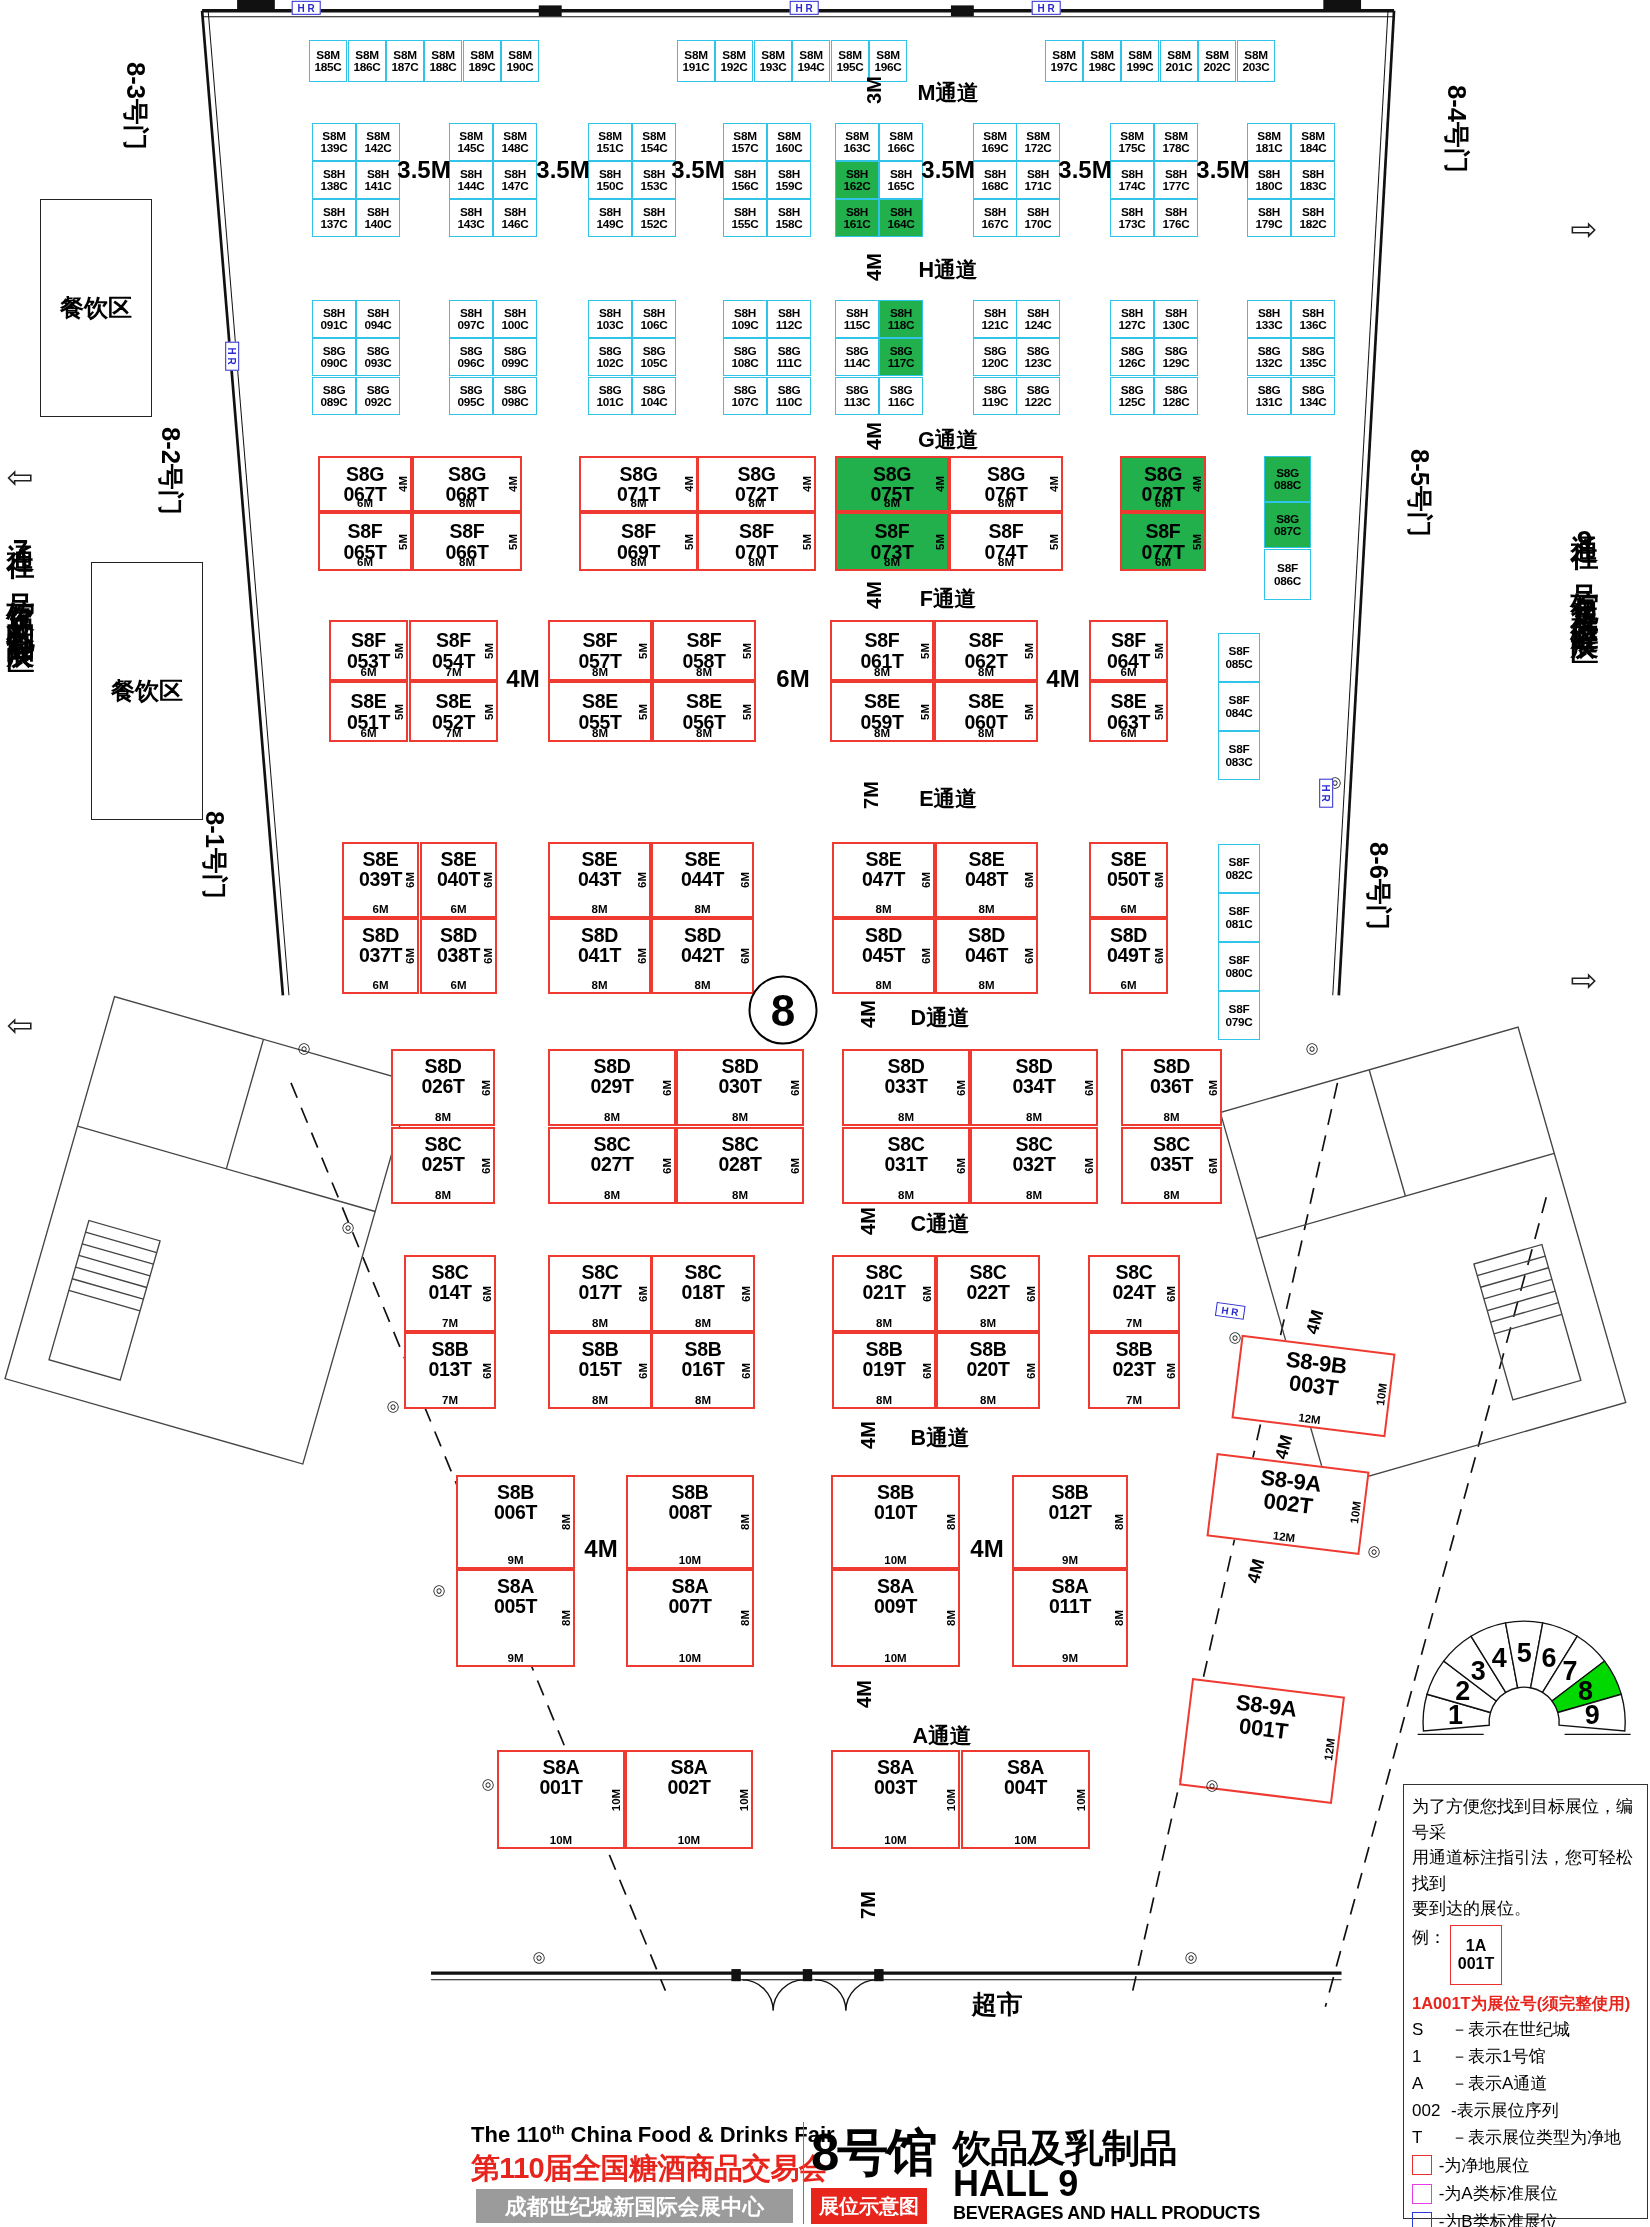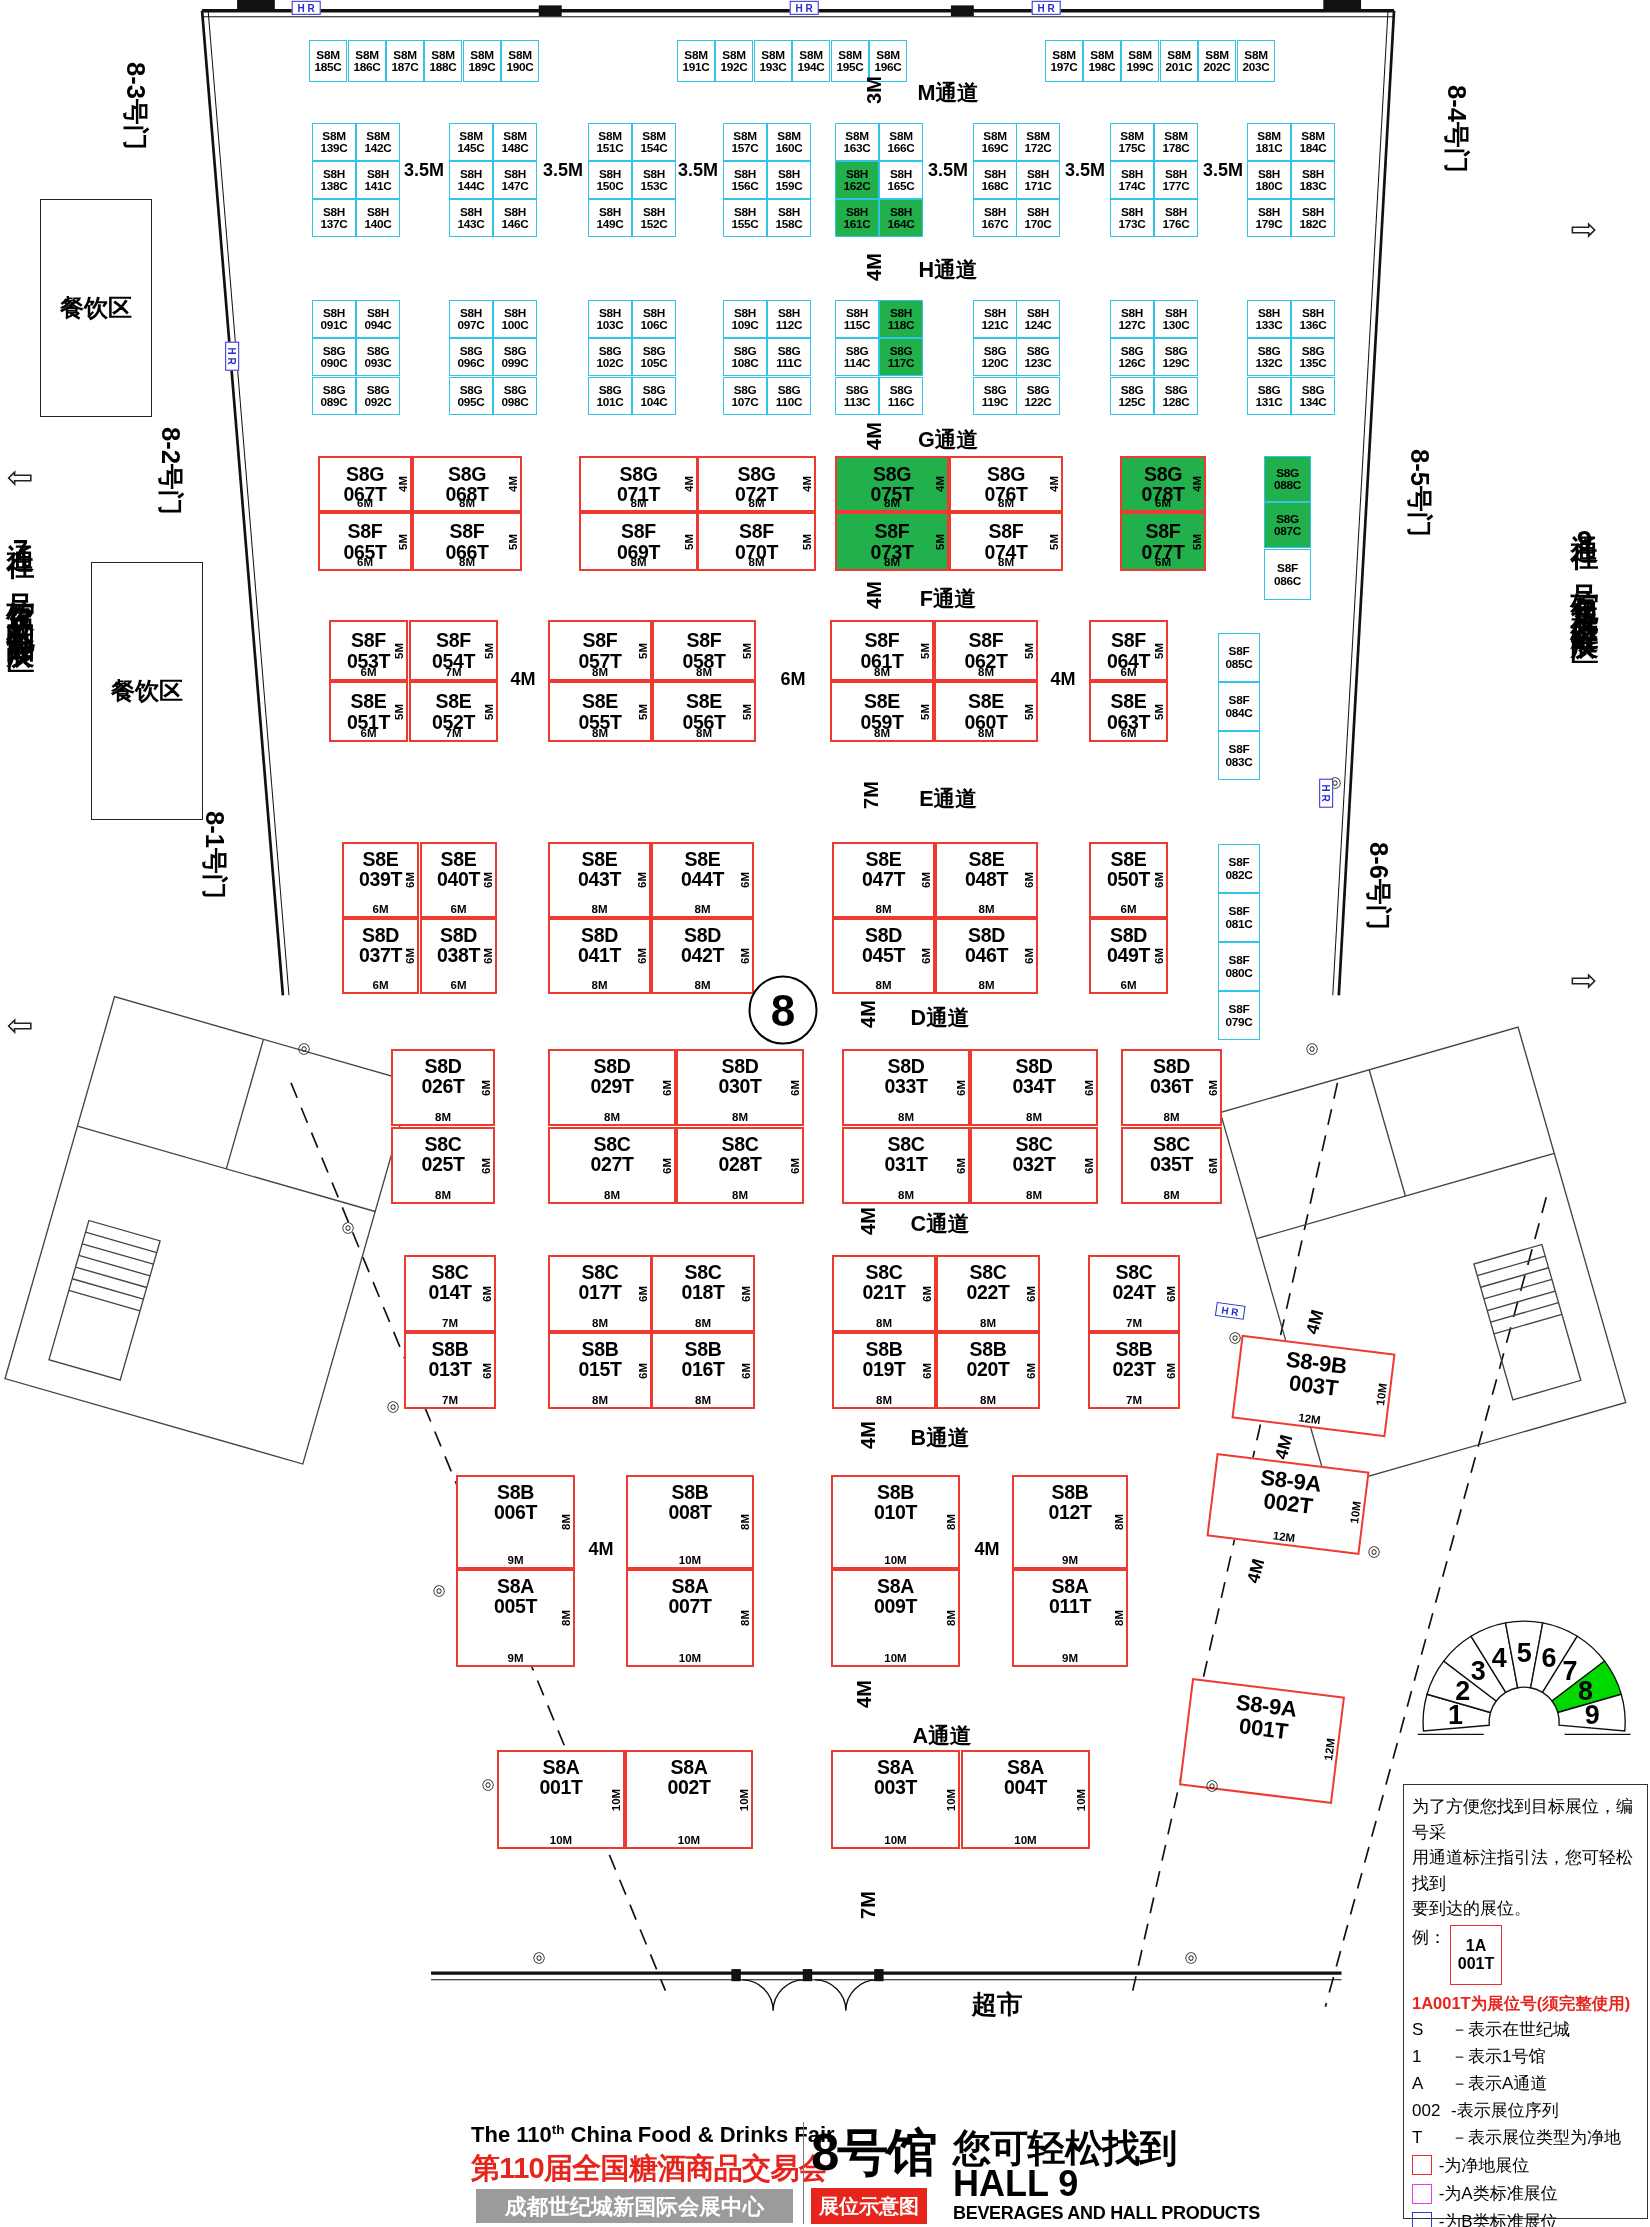--- a/index.html
+++ b/index.html
@@ -16,21 +16,21 @@
   .bn{font-weight:bold;line-height:1.05;letter-spacing:-0.3px}
   .c .bn,.g .bn{font-size:11.8px}
   .t .bn,.x .bn{font-size:19.5px}
   .tall .bn{margin-top:4.7px}
   .big .bn{font-size:22px}
   .bb{position:absolute;bottom:1.3px;left:0;right:0;text-align:center;font-size:11.5px;font-weight:bold}
   .bs{position:absolute;right:0.7px;top:50%;transform:translateY(-50%) rotate(180deg);writing-mode:vertical-rl;font-size:11.5px;font-weight:bold}
   
   .lb{position:absolute;font-weight:bold;white-space:nowrap;transform:translate(-50%,-50%);font-size:20px}
   .aisle{font-size:21.6px}
-  .dim34{font-size:18px}
+  .dim34{font-size:24px}
   .vdim{transform:translate(-50%,-50%) rotate(-90deg);font-size:20px}
   .gate{transform:translate(-50%,-50%) rotate(90deg);font-size:25.6px}
   .r75{transform:translate(-50%,-50%) rotate(-75deg);font-size:17.5px}
   .vcorr{transform:translateX(-50%);writing-mode:vertical-lr;text-orientation:upright;font-size:28px;letter-spacing:6px}
   .arrow{font-size:32px;font-weight:normal;color:#222}
   .shop{font-size:25.6px}
   .colm{font-size:15px;font-weight:normal;color:#222}
   .hr{position:absolute;border:1.3px solid #2a2ad0;color:#2a2ad0;background:#fff;font-size:10px;font-weight:bold;
       padding:0.7px 4.7px;transform:translate(-50%,-50%);white-space:nowrap}
   
@@ -1658,19 +1658,19 @@
 
   </div>
 
   <div class="tb" id="tb-en">
     <span>The 110</span><sup>th</sup><span> China Food &amp; Drinks Fair</span>
   </div>
   <div class="tb" id="tb-cn">第110届全国糖酒商品交易会</div>
   <div class="tb" id="tb-venue">成都世纪城新国际会展中心</div>
   <div id="tb-div"></div>
   <div class="tb" id="tb-hall">8号馆</div>
-  <div class="tb" id="tb-cat">您可轻松找到</div>
+  <div class="tb" id="tb-cat">饮品及乳制品</div>
   <div class="tb" id="tb-hallen">HALL 9</div>
   <div class="tb" id="tb-map">展位示意图</div>
   <div class="tb" id="tb-caten">BEVERAGES AND HALL PRODUCTS</div>
 
 </div>
 
 
 </body></html>

